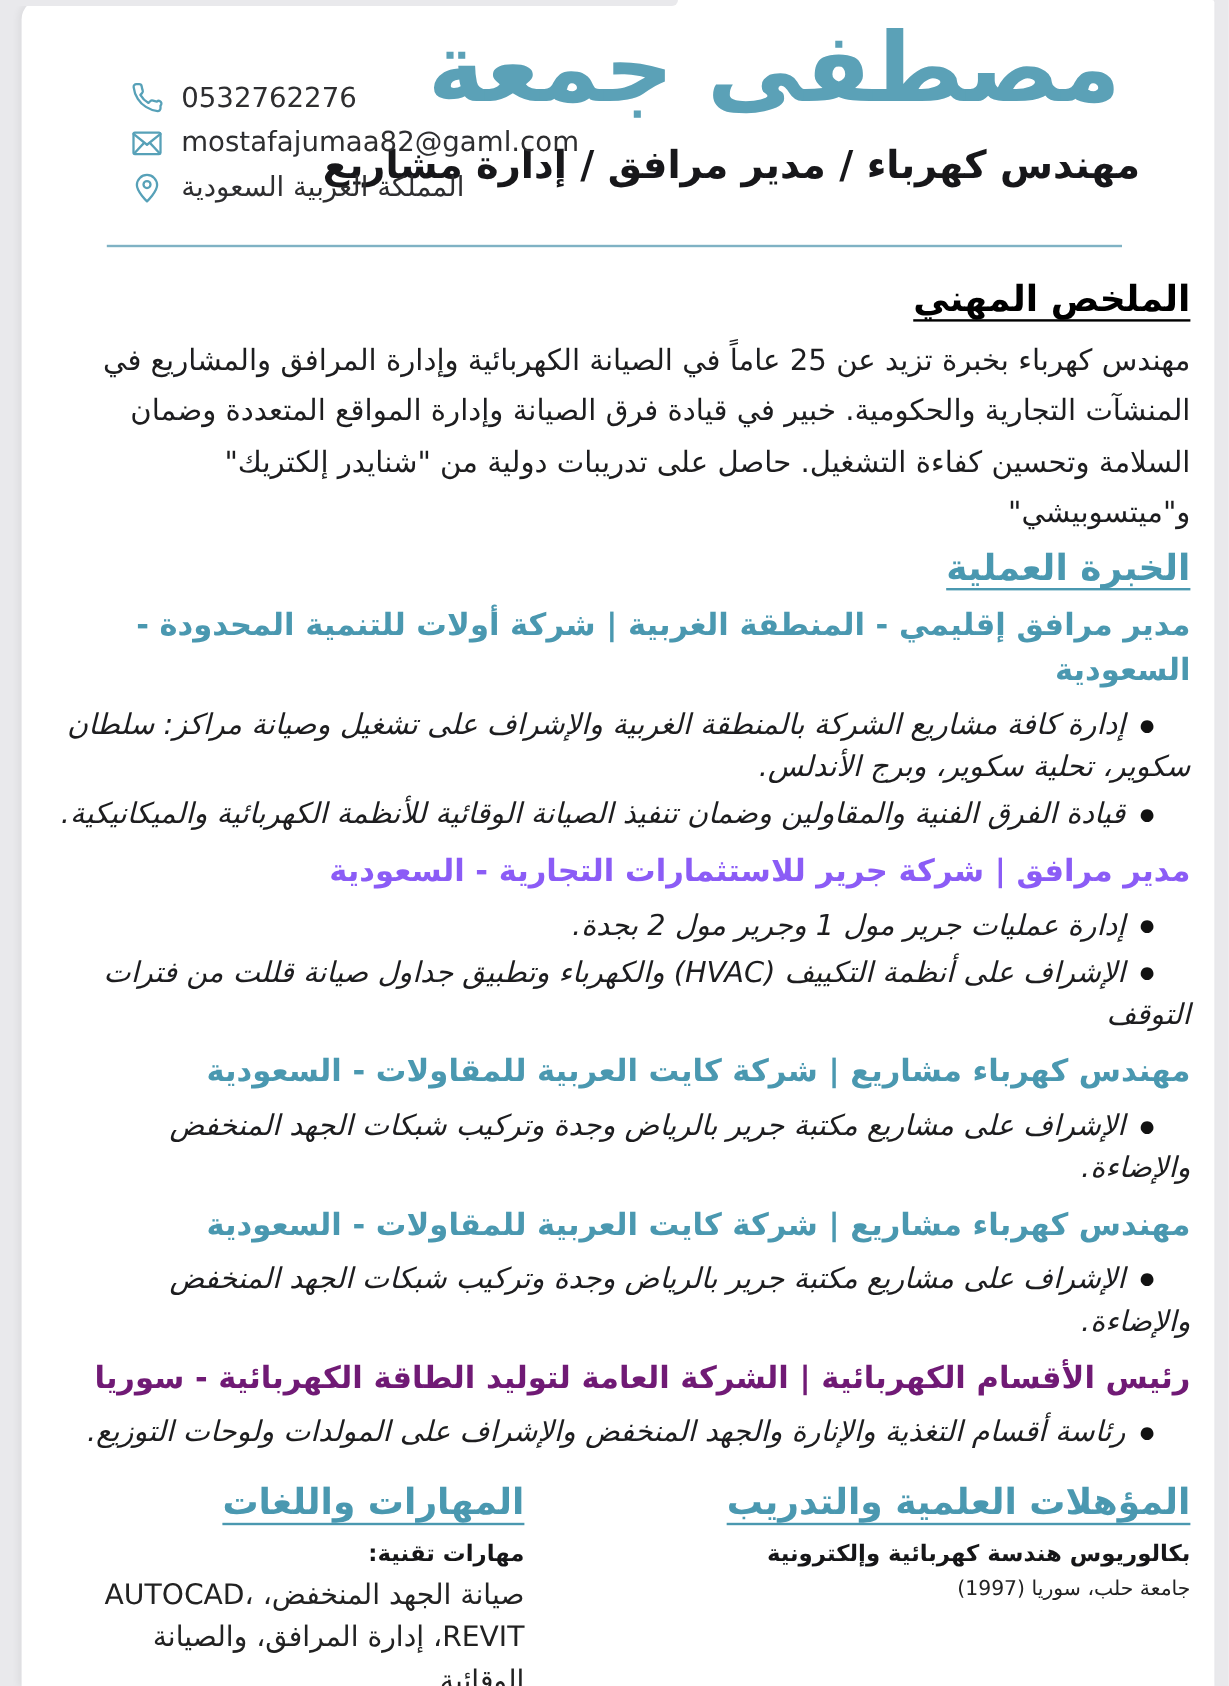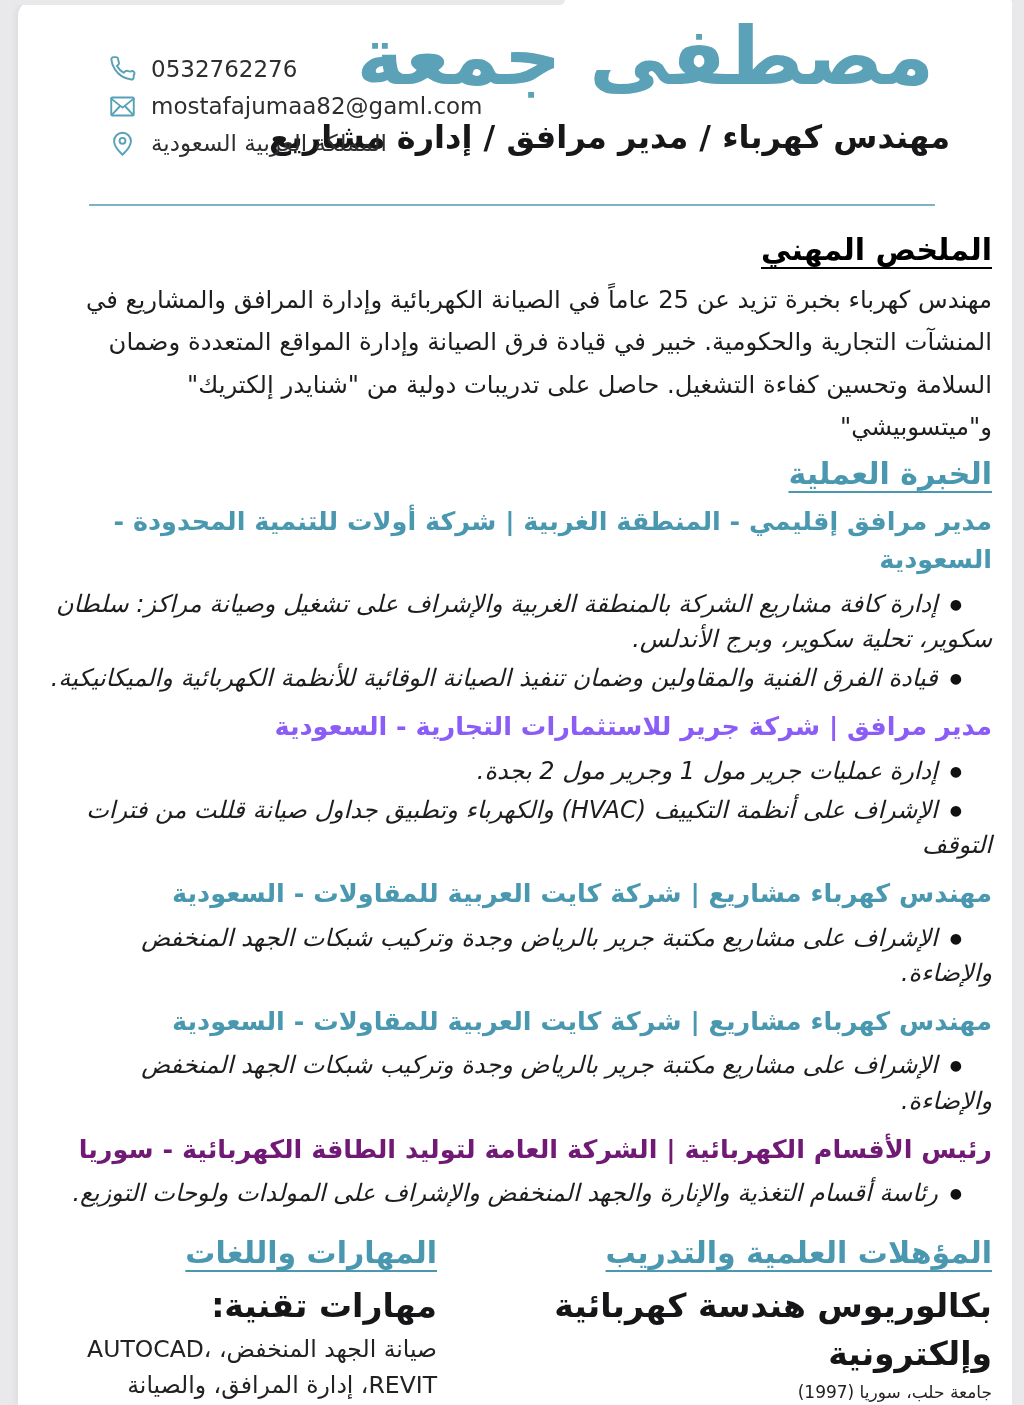--- a/index.html
+++ b/index.html
@@ -14,21 +14,21 @@
     box-shadow:-3px 0 6px rgba(0,0,0,.05);
     direction:rtl;
   }
   .photo-edge-top{position:absolute;top:0;left:0;width:565px;height:5px;background:#e9e9ec;border-radius:0 0 5px 0;}
   .content{padding:0 20px 0 32px;position:relative;}
   
   .header{position:relative;height:206px;}
   .name-block{position:absolute;right:0;top:12px;left:0;text-align:right;}
   .name{margin:0 58px 16px 0;font-size:80px;line-height:1.12;font-weight:600;}
   .subtitle{margin:4px 42px 0 0;font-size:32px;font-weight:700;color:#17171a;}
-  .contact{position:absolute;left:58px;top:55px;display:flex;flex-direction:column;gap:9px;}
+  .contact{position:absolute;left:58px;top:68px;display:flex;flex-direction:column;gap:9px;}
   .contact-row{display:flex;align-items:center;gap:15px;direction:ltr;font-size:23px;color:#2e2e30;}
   .contact-row .cicon{width:28px;height:28px;flex:0 0 28px;display:flex;align-items:center;justify-content:center;}
   .cicon svg{width:27px;height:27px;}
   .divider{position:absolute;bottom:0;left:39px;right:57px;border-top:2px solid #7fb2c4;}
   
   .section-h{
     font-size:30px;font-weight:700;margin:26px 0 0;
     text-decoration:underline;text-underline-offset:7px;text-decoration-thickness:2px;
     text-align:right;
   }
@@ -44,21 +44,21 @@
   .bullets li::before{
     content:"\25CF";font-size:14px;position:relative;top:-3px;margin-left:12px;color:#111;
   }
   
   .bottom-grid{
     display:grid;grid-template-columns:440px 387px;column-gap:115px;
     margin-top:24px;align-items:start;
   }
   .bottom-grid .section-h{margin-top:0;}
   .entry{margin-top:12px;text-align:right;}
-  .entry-title{font-size:33px;font-weight:700;color:#161618;line-height:1.45;}
+  .entry-title{font-size:19px;font-weight:700;color:#161618;line-height:1.45;}
   .entry-detail{font-size:17px;color:#222;line-height:1.5;margin-top:2px;}
   .col-skills .entry-detail{font-size:23.5px;}
   .accent{}
 </style>
 </head>
 <body>
 
 <div class="page">
   <div class="content">
 

